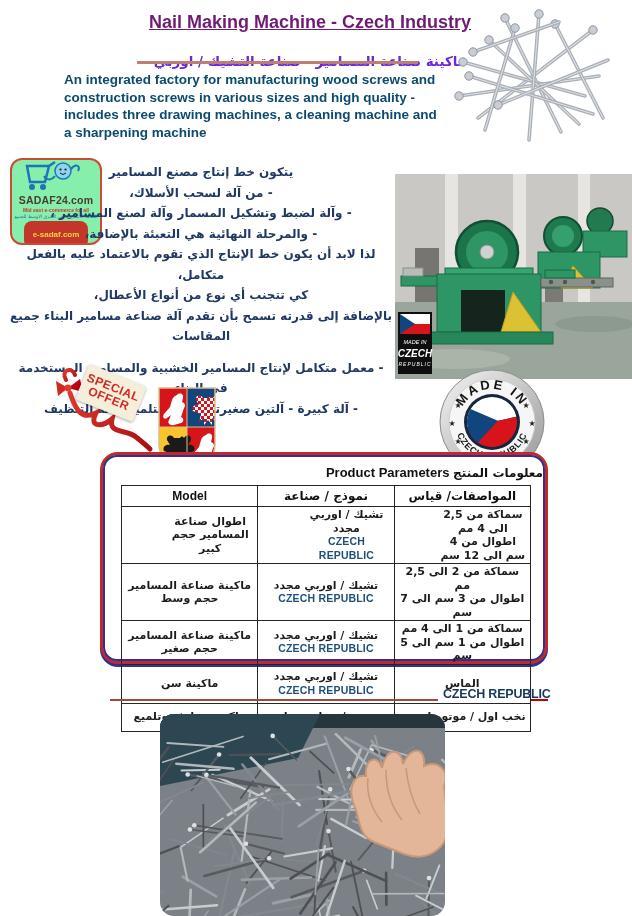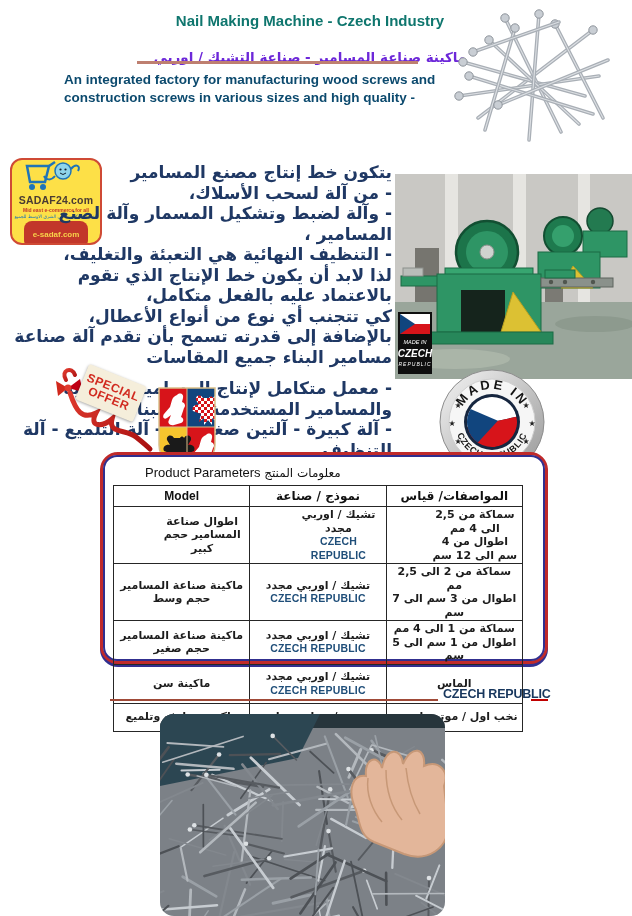--- a/index.html
+++ b/index.html
@@ -2,60 +2,60 @@
 <html><head>
 <meta charset="utf-8">
 <style>
   html,body{margin:0;padding:0;background:#fff;}
   .page{position:relative;width:632px;height:916px;background:#fff;overflow:hidden;
         font-family:"Liberation Sans",sans-serif;}
   .ar{font-family:"DejaVu Sans",sans-serif;}
 
   
   .hdr{position:absolute;left:60px;top:12px;width:500px;text-align:center;}
-  .hdr-title{font-size:15px;font-weight:bold;color:#0f766e;}
+  .hdr-title{font-size:18px;font-weight:bold;color:#701a75;text-decoration:underline;}
   .hdr-sub{direction:rtl;font-size:13.5px;font-weight:bold;color:#6d28d9;margin-top:20px;}
   .hdr-line{position:absolute;left:137px;top:61px;width:281px;height:3px;background:#bE7f70;}
   .hdr-desc{position:absolute;left:64px;top:71px;width:388px;font-size:13.5px;font-weight:bold;
             color:#0c4a6e;line-height:17.5px;}
   .nails-top{position:absolute;left:443px;top:0;width:189px;height:160px;}
 
   
   .sadaf{position:absolute;left:10px;top:158px;width:92px;height:87px;border:2.5px solid #cf4a35;
-         border-radius:12px;background:#fde047;box-sizing:border-box;text-align:center;overflow:hidden;}
+         border-radius:12px;background:#86efac;box-sizing:border-box;text-align:center;overflow:hidden;}
   .sadaf-brand{font-size:10.5px;font-weight:bold;color:#4a3b33;margin-top:-2px;letter-spacing:.2px;}
   .sadaf-tag{font-size:5px;color:#c2372a;font-weight:bold;margin-top:1px;}
   .sadaf-tag-ar{font-size:4.5px;color:#1f74b8;margin-top:1px;}
   .sadaf-site{display:inline-block;margin-top:2px;background:#c2372a;color:#f7d24a;font-weight:bold;
               font-size:8px;border-radius:8px;padding:9px 9px;}
 
   
-  .intro{position:absolute;right:240px;top:162px;width:382px;direction:rtl;text-align:right;
-         color:#1F3864;font-weight:bold;font-size:17px;line-height:20.5px;}
+  .intro{position:absolute;right:240px;top:162px;width:382px;direction:rtl;text-align:center;
+         color:#1F3864;font-weight:bold;font-size:12px;line-height:20.5px;}
   .intro .part2{margin-top:11px;}
 
   
   .machine{position:absolute;left:395px;top:174px;width:241px;height:205px;font-style:italic;}
 
   
   .offer{position:absolute;left:50px;top:366px;width:110px;height:90px;}
   .offer-tag{position:absolute;left:30px;top:8px;width:62px;height:38px;background:#f5eedb;
              border-radius:3px;transform:rotate(22deg);box-shadow:0 1px 3px rgba(0,0,0,.35);
              display:flex;flex-direction:column;align-items:center;justify-content:center;}
   .offer-tag div{color:#d12a20;font-weight:bold;font-size:12px;line-height:12px;letter-spacing:.5px;}
   .arms{position:absolute;left:158px;top:387px;width:58px;height:81px;}
   .badge{position:absolute;left:428px;top:362px;width:128px;height:118px;}
 
   
   .param-box{position:absolute;left:100px;top:452px;width:448px;height:212px;box-sizing:border-box;
              border:3px solid #c02a2a;border-radius:18px;box-shadow:0 3px 0 #312f8f;background:#fff;}
   .param-inner{position:absolute;inset:0;border:2.5px solid #312f8f;border-radius:14px;}
-  .param-title{padding:8px 0 5px 40px;font-size:13px;font-weight:normal;color:#111;}
+  .param-title{padding:8px 0 5px 40px;font-size:13px;font-weight:bold;color:#111;text-align:right;}
   .param-title .ar{font-size:12px;}
-  table.params{border-collapse:collapse;margin-left:8px;width:410px;table-layout:fixed;}
+  table.params{border-collapse:collapse;margin-left:16px;width:410px;table-layout:fixed;}
   table.params th,table.params td{border:1.5px solid #262626;vertical-align:middle;
         text-align:center;padding:1px 3px;}
   table.params th{font-size:12px;font-weight:bold;color:#111;height:18px;}
   table.params td{font-size:11px;font-weight:bold;color:#1c1c1c;direction:rtl;
         font-family:"DejaVu Sans",sans-serif;line-height:13.5px;}
   td.c-model{width:178px;}
   td.c-origin{width:99px;}
   td.c-spec{width:127px;}
   .cz{color:#1F4E79;font-weight:bold;font-size:10.5px;direction:ltr;
       font-family:"Liberation Sans",sans-serif;letter-spacing:.2px;}
@@ -78,20 +78,22 @@
 <div class="page">
 
   <div class="hdr">
     <div class="hdr-title">Nail Making Machine - Czech Industry</div>
     <div class="hdr-sub ar">ماكينة صناعة المسامير - صناعة التشيك / اوربي</div>
   </div>
   <div class="hdr-line"></div>
   <div class="hdr-desc">
     <div>An integrated factory for manufacturing wood screws and</div>
     <div>construction screws in various sizes and high quality -</div>
+    <div>includes three drawing machines, a cleaning machine and</div>
+    <div>a sharpening machine</div>
   </div>
 
   <div class="nails-top">
     <svg id="top-nails-svg" width="189" height="160" viewBox="0 0 189 160">
         <line x1="150" y1="30" x2="35" y2="118" stroke="#a9afb6" stroke-width="3.6" stroke-linecap="round"></line>
         <line x1="150" y1="30" x2="35" y2="118" stroke="#dde0e4" stroke-width="1.1" stroke-linecap="round"></line>
         <circle cx="150" cy="30" r="4.2" fill="#c9ced4" stroke="#8f959c"></circle>
         <line x1="20" y1="62" x2="142" y2="96" stroke="#a9afb6" stroke-width="3.6" stroke-linecap="round"></line>
         <line x1="20" y1="62" x2="142" y2="96" stroke="#dde0e4" stroke-width="1.1" stroke-linecap="round"></line>
         <circle cx="20" cy="62" r="4.2" fill="#c9ced4" stroke="#8f959c"></circle>
@@ -141,21 +143,21 @@
     <div class="sadaf-brand">SADAF24.com</div>
     <div class="sadaf-tag">Mid east e-commerce for all</div>
     <div class="sadaf-tag-ar ar">الخدمة الالكترونية في الشرق الاوسط للجميع</div>
     <div class="sadaf-site">e-sadaf.com</div>
   </div>
 
   <div class="intro ar">
     <div>يتكون خط إنتاج مصنع المسامير</div>
     <div>- من آلة لسحب الأسلاك،</div>
     <div>- وآلة لضبط وتشكيل المسمار وآلة لصنع المسامير ،</div>
-    <div>- التنظيف النهائية هي التعبئة والتغليف،</div>
+    <div>- والمرحلة النهائية هي التعبئة بالإضافة،</div>
     <div>لذا لابد أن يكون خط الإنتاج الذي تقوم بالاعتماد عليه بالفعل متكامل،</div>
     <div>كي تتجنب أي نوع من أنواع الأعطال،</div>
     <div>بالإضافة إلى قدرته تسمح بأن تقدم آلة صناعة مسامير البناء جميع المقاسات</div>
     <div class="part2">
       <div>- معمل متكامل لإنتاج المسامير الخشبية والمسامير المستخدمة في البناء</div>
       <div>- آلة كبيرة - آلتين صغيرتين - آلة التلميع - آلة التنظيف</div>
     </div>
   </div>
 
   <div class="machine">

